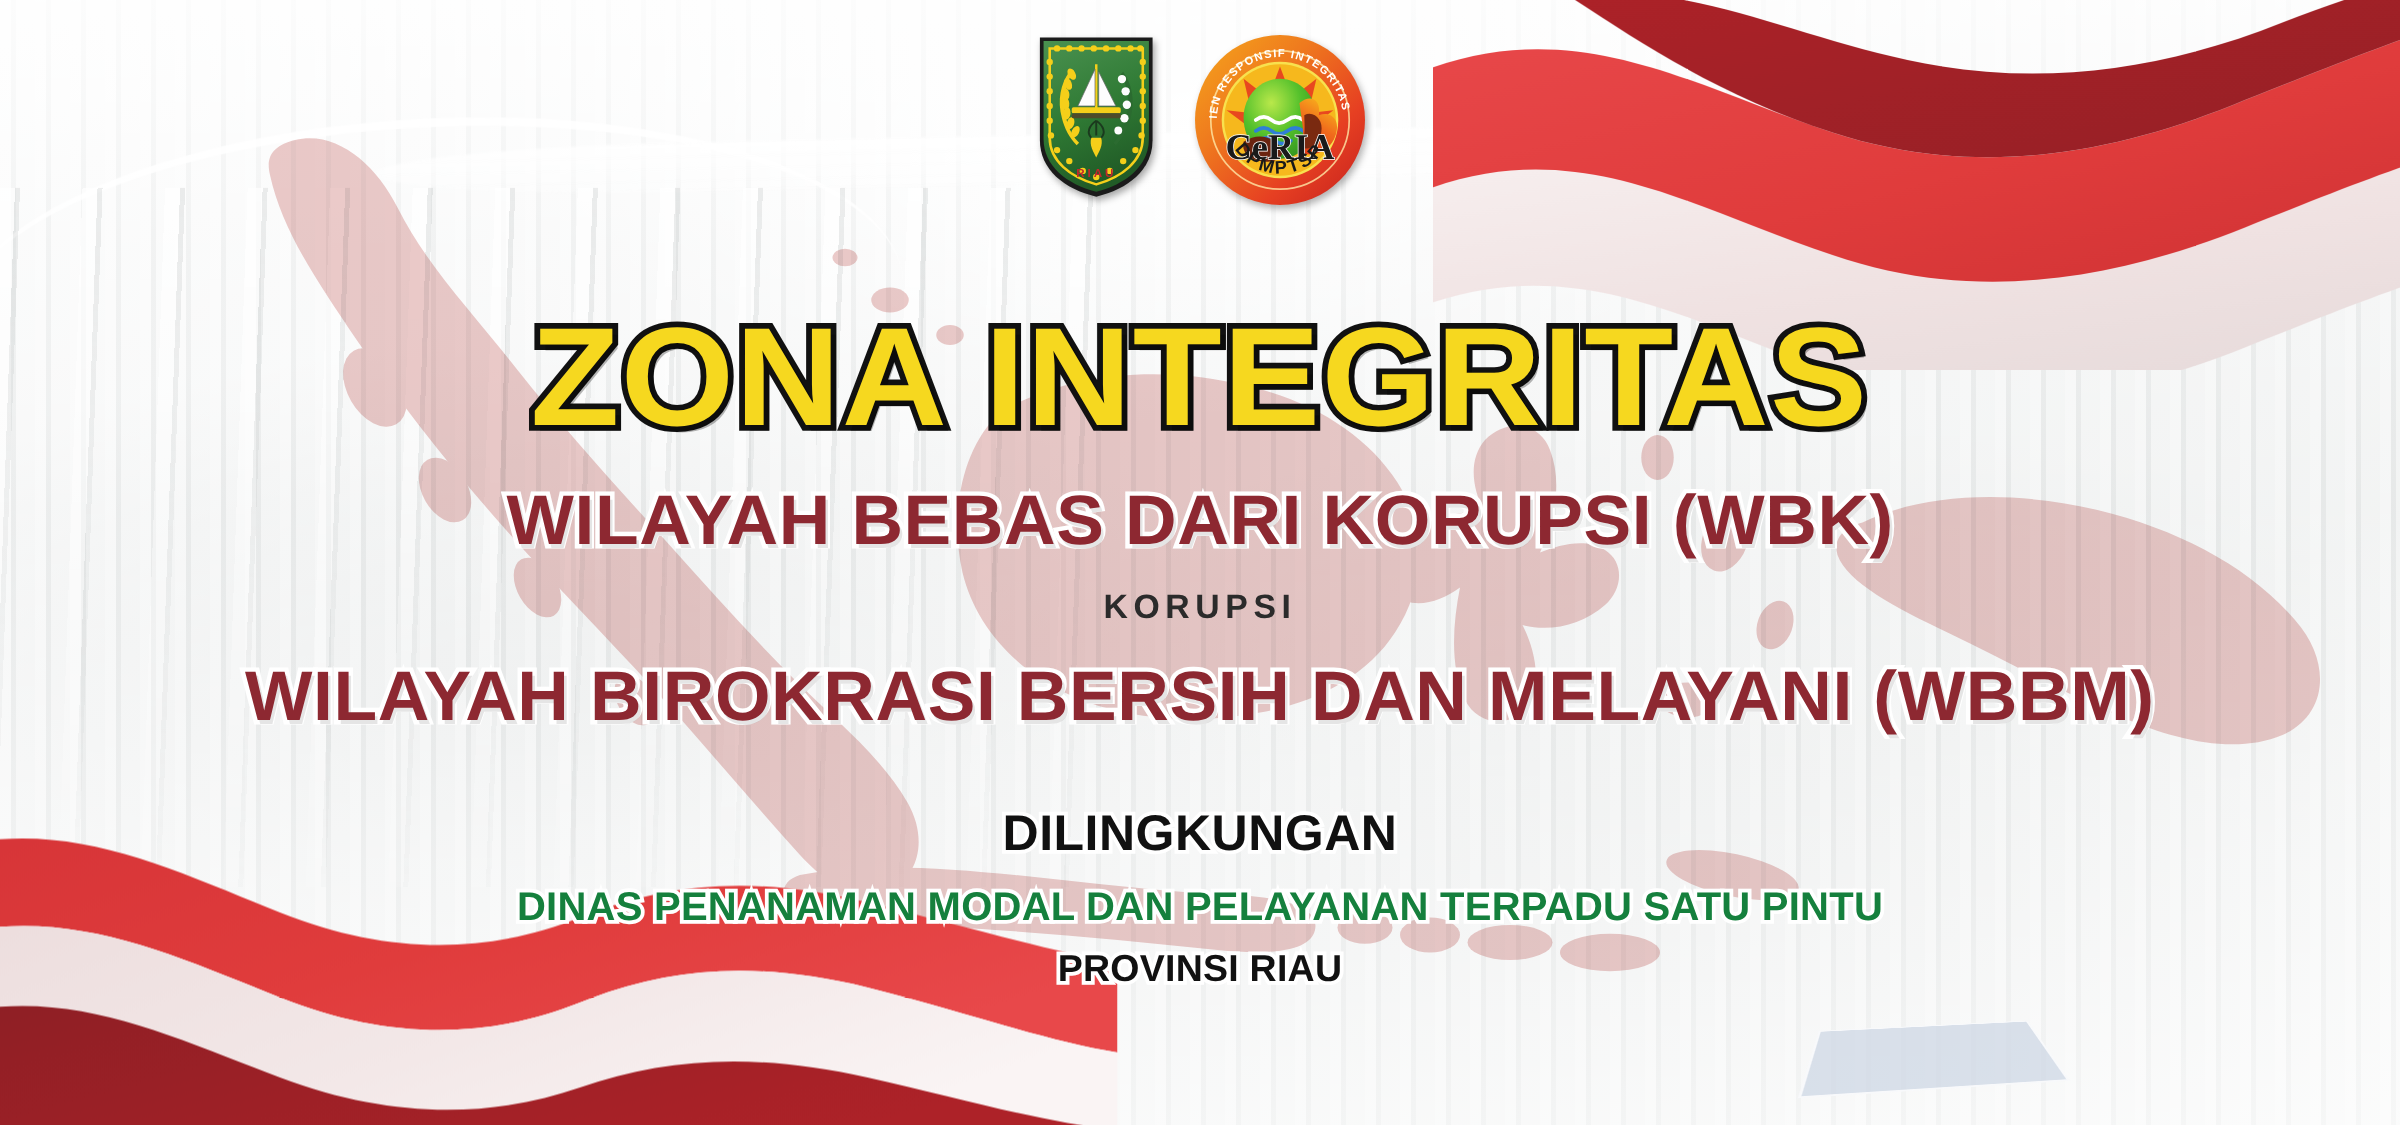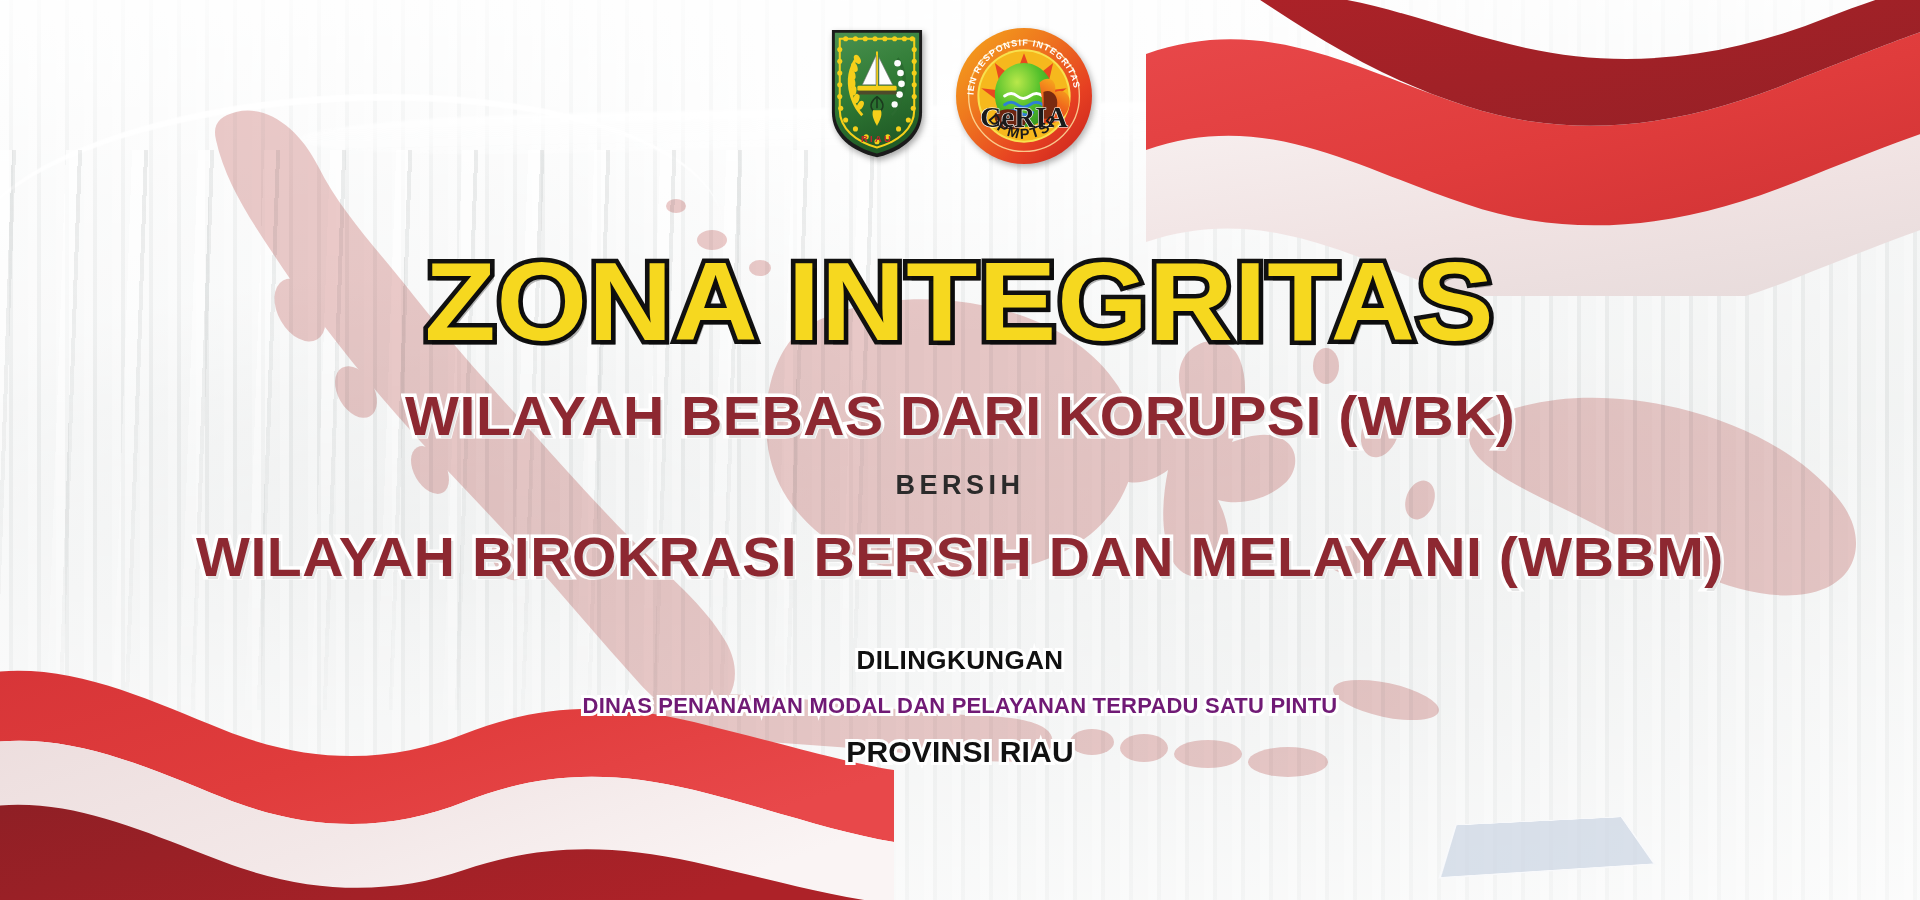--- a/index.html
+++ b/index.html
@@ -130,31 +130,31 @@
     font-weight:bold; letter-spacing:.5px;
     color:#8d2831;
     -webkit-text-stroke:7px #ffffff;
     paint-order:stroke fill;
     text-shadow:2px 3px 0 rgba(0,0,0,.10);
     transform:scaleX(1.02);
   }
 
   .t-dilingkungan{
     margin-top:62px;
-    font-size:26px; line-height:1;
+    font-size:40px; line-height:1;
     font-weight:bold; letter-spacing:.4px;
     color:#111111;
     -webkit-text-stroke:6px #ffffff;
     paint-order:stroke fill;
   }
   .t-unit{
     margin-top:22px;
-    font-size:22px; line-height:1;
+    font-size:32px; line-height:1;
     font-weight:bold; letter-spacing:.2px;
-    color:#701a75;
+    color:#15803d;
     -webkit-text-stroke:6px #ffffff;
     paint-order:stroke fill;
   }
   .t-prov{
     margin-top:20px;
     font-size:30px; line-height:1;
     font-weight:bold; letter-spacing:.2px;
     color:#111111;
     -webkit-text-stroke:6px #ffffff;
     paint-order:stroke fill;
@@ -437,21 +437,21 @@
         <text font-family="Liberation Sans, sans-serif" font-size="15" font-weight="bold" fill="#1a1a1a" letter-spacing="2.2">
           <textPath href="#arcBot" startOffset="50%" text-anchor="middle">DPMPTSP</textPath>
         </text>
       </svg>
     </div>
   </div>
 
   <div class="content">
     <div class="t-zona">ZONA INTEGRITAS</div>
     <div class="t-wbk">WILAYAH BEBAS DARI KORUPSI (WBK)</div>
-    <div class="t-menuju">BERSIH</div>
+    <div class="t-menuju">KORUPSI</div>
     <div class="t-wbbm">WILAYAH BIROKRASI BERSIH DAN MELAYANI (WBBM)</div>
     <div class="t-dilingkungan">DILINGKUNGAN</div>
     <div class="t-unit">DINAS PENANAMAN MODAL DAN PELAYANAN TERPADU SATU PINTU</div>
     <div class="t-prov">PROVINSI RIAU</div>
   </div>
 
 
 </div>
 
 </body></html>

